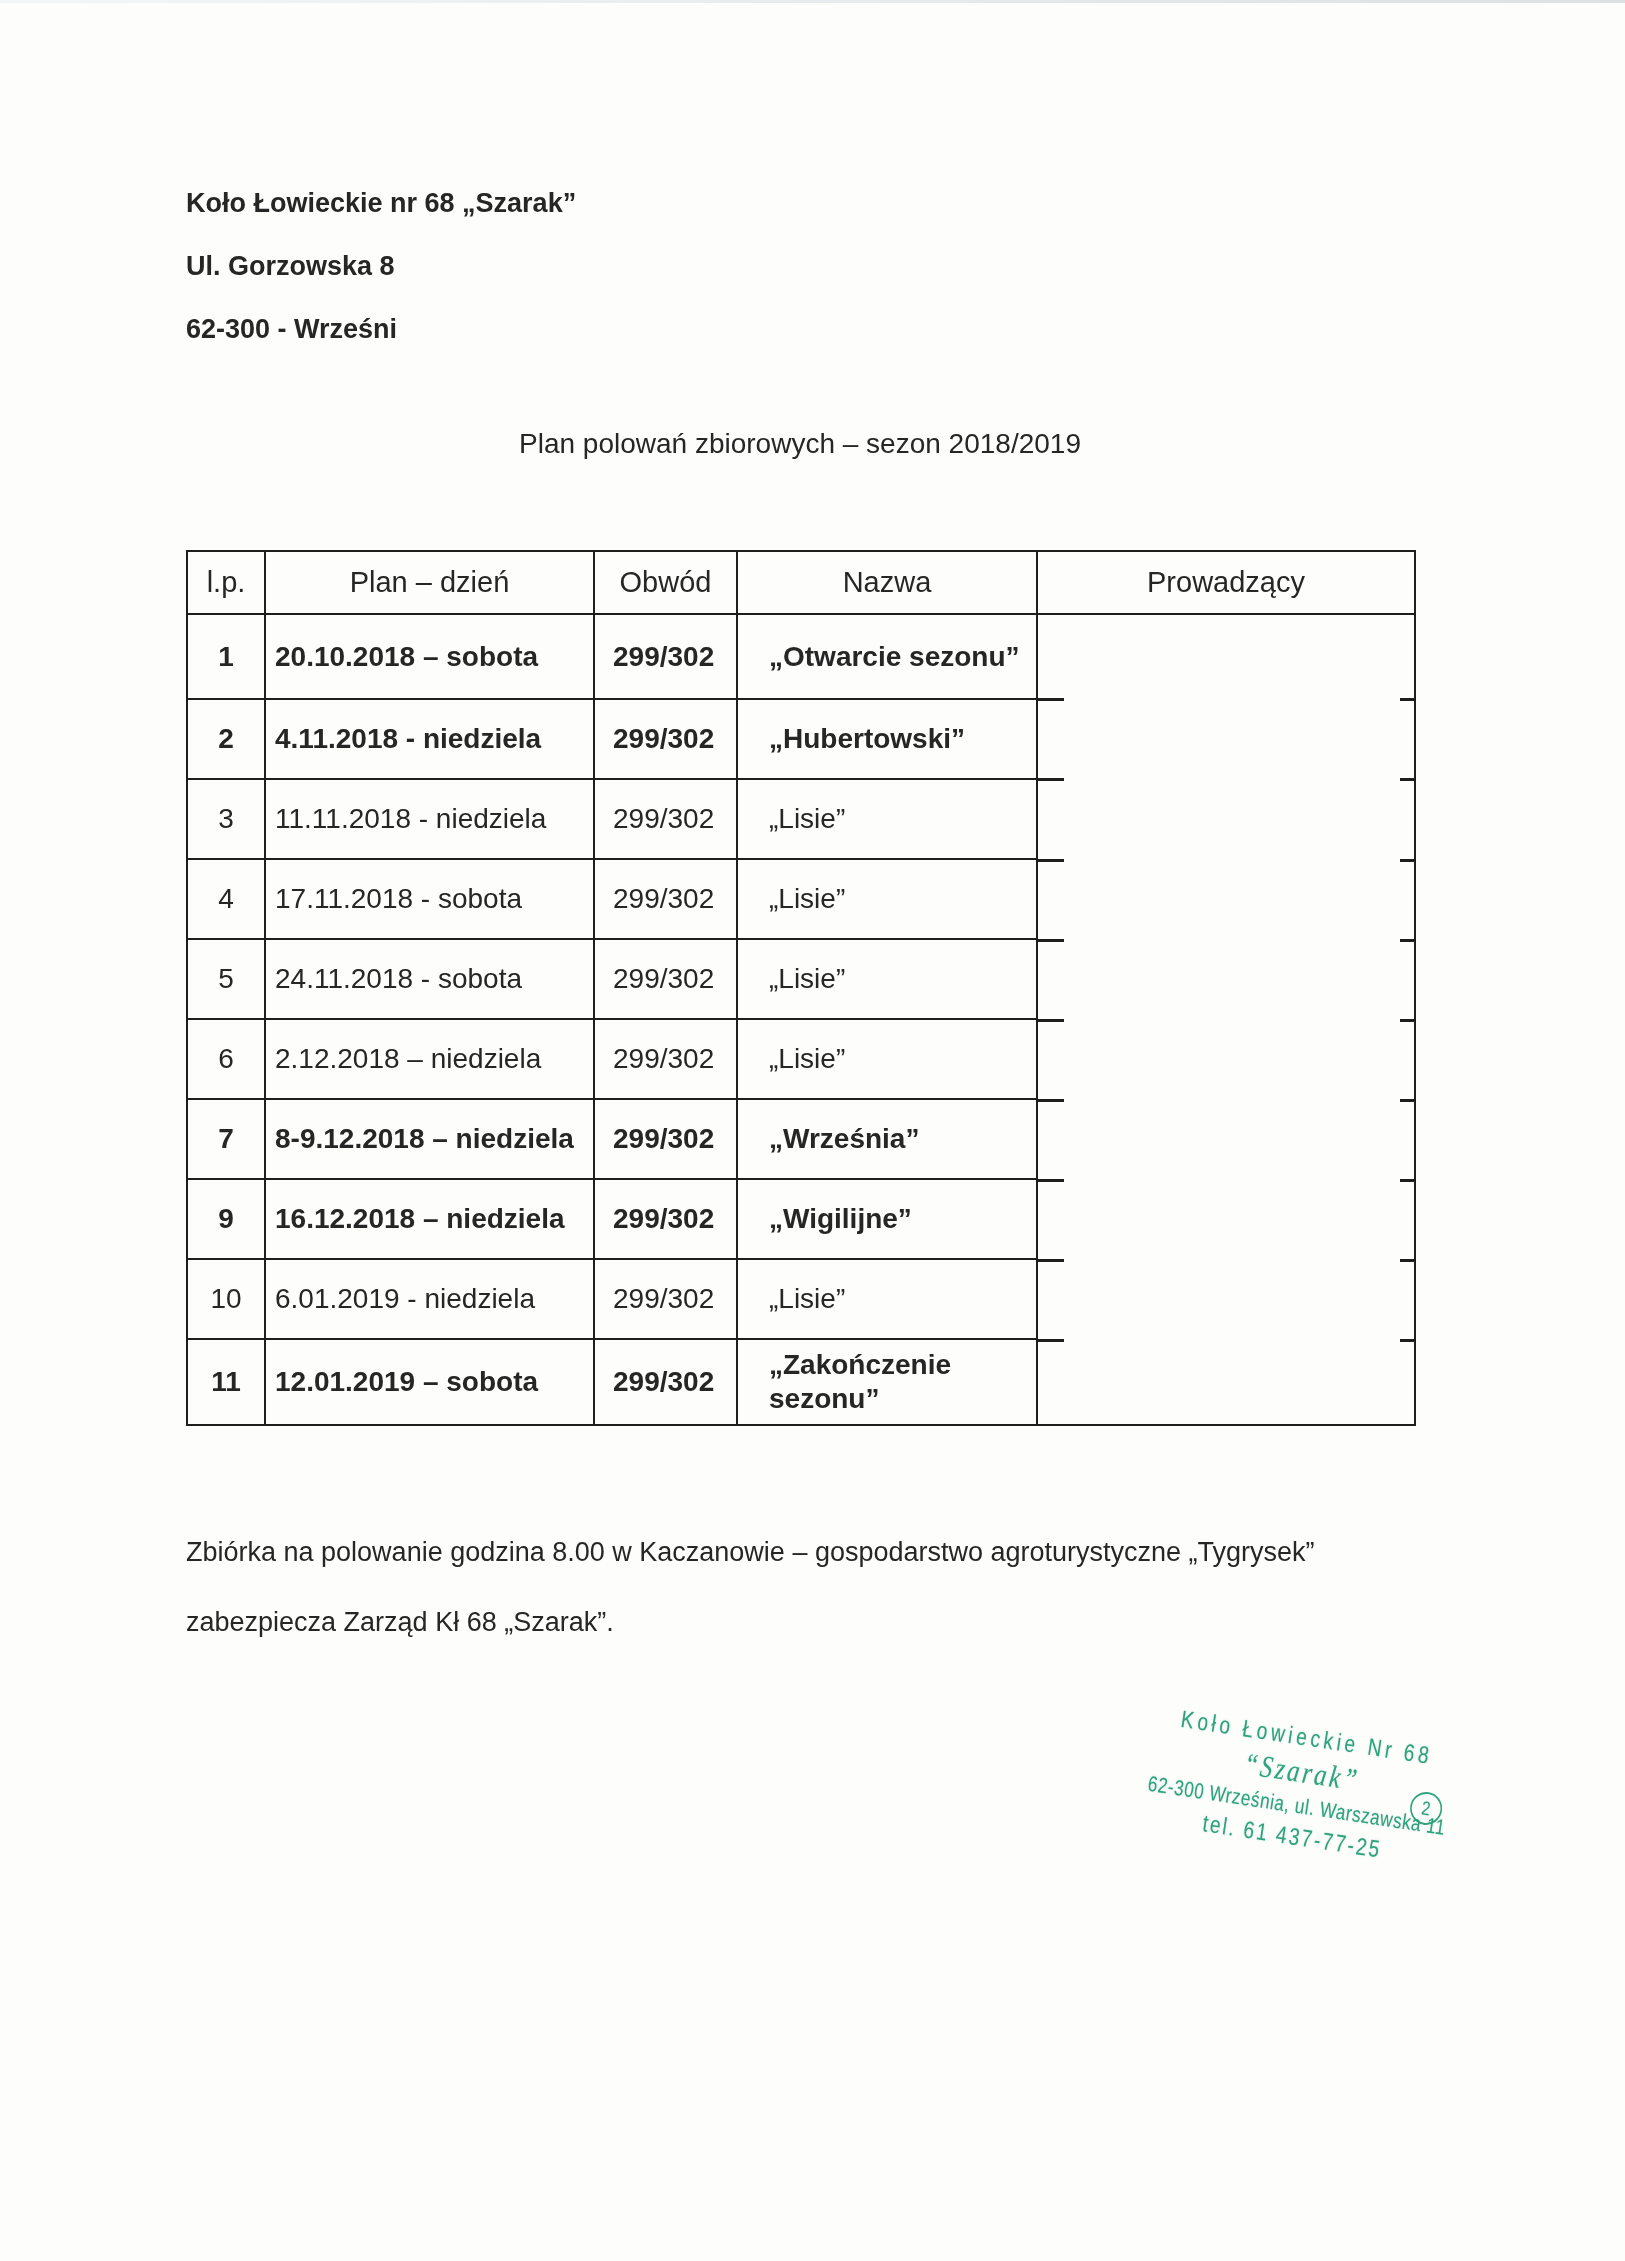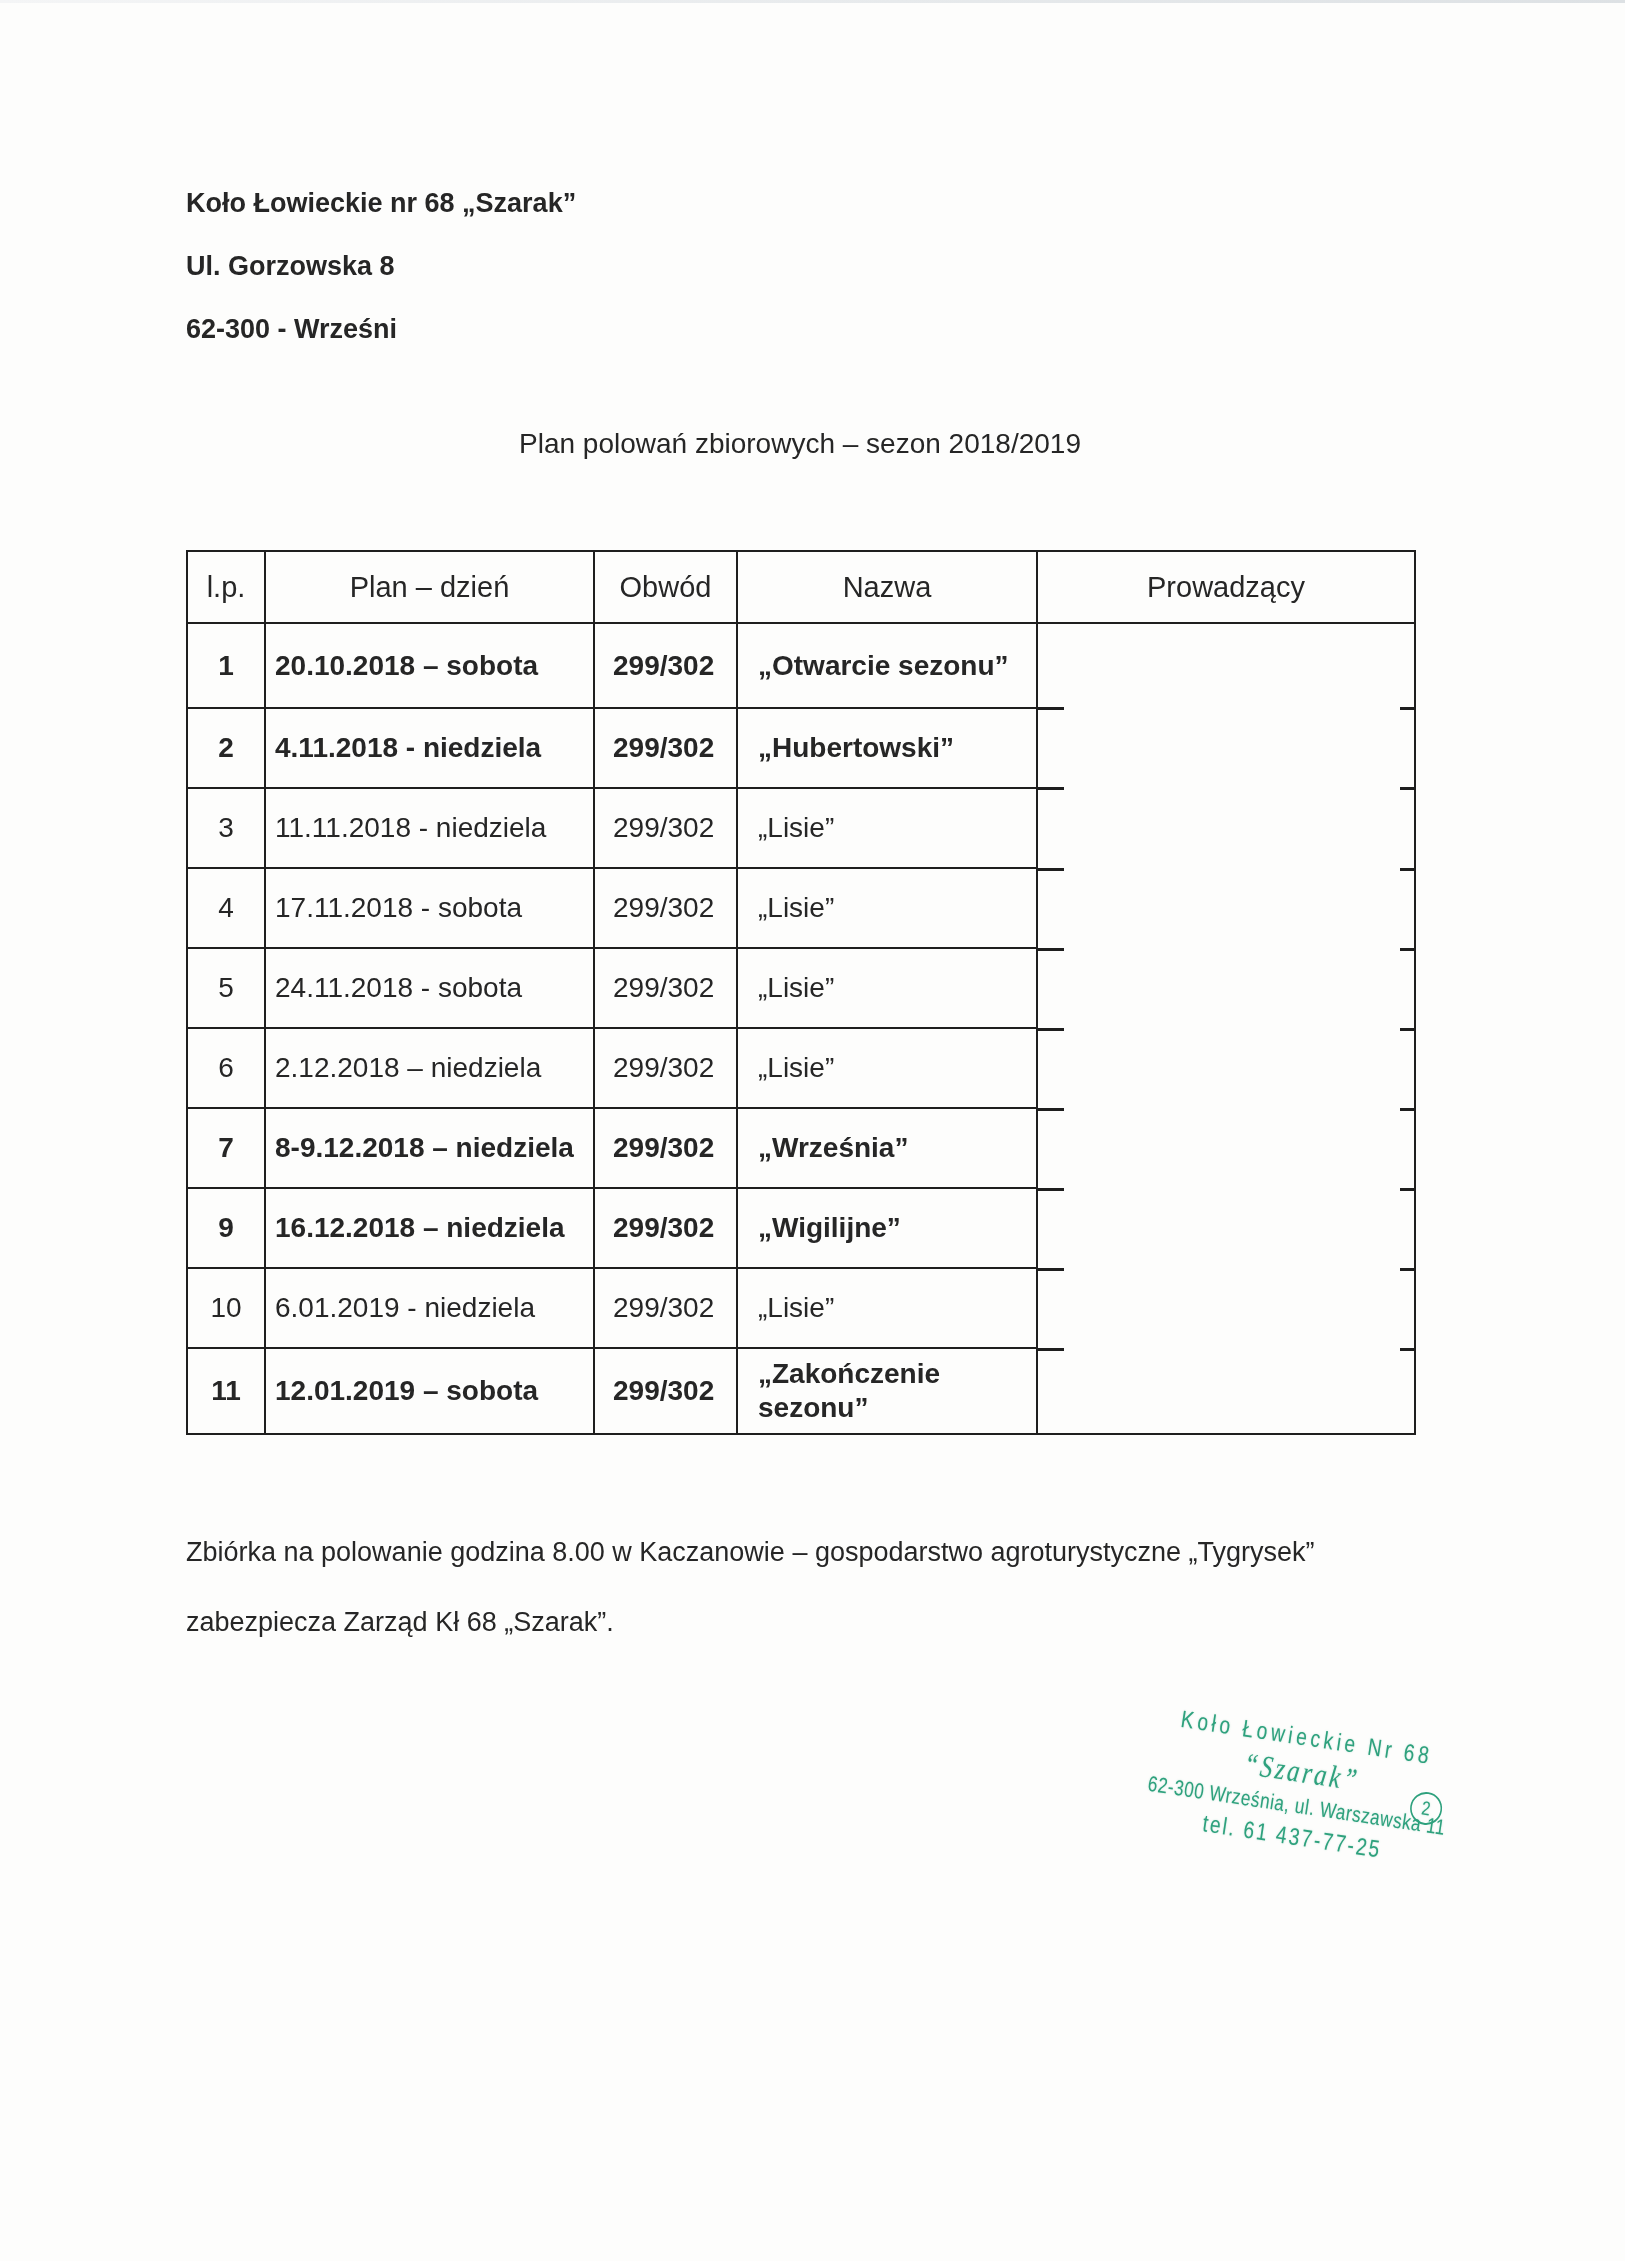--- a/index.html
+++ b/index.html
@@ -17,27 +17,27 @@
   }
   .sender { position:absolute; left:186px; top:190px; font-size:27px; line-height:1;font-weight:bold; }
   .sender div { margin-bottom:36px; }
   .doc-title {
     position:absolute; left:186px; top:430px; width:1228px;
     text-align:center; font-size:28px; line-height:1;
   }
   .table-wrap { position:absolute; left:186px; top:550px; }
   table { border-collapse:collapse; table-layout:fixed; width:1228px; }
   th, td { border:2.6px solid #1e1e1e; padding:0; }
-  thead tr { height:72px; }
+  thead tr { height:63px; }
   th { font-weight:400; font-size:29px; }
   tbody td { font-size:28px; vertical-align:middle; }
   td.c-lp { text-align:center; }
   td.c-date { padding-left:9px; }
   td.c-district { padding-left:18px; }
-  td.c-name { padding-left:20px; line-height:34px; }
+  td.c-name { padding-left:31px; line-height:34px; }
   tr.bold td { font-weight:700; }
   tr.last td.c-name { padding-right:98px; }
   td.c-leader { position:relative; }
   .tick { position:absolute; height:2.6px; background:#1e1e1e; }
   .tick-l { left:0; width:26px; }
   .tick-r { right:0; width:14.3px; }
   .notes { position:absolute; left:186px; top:1511px; width:1267px; font-size:27px; line-height:1;margin-top:28px; }
   .notes .n1 { margin-bottom:33px; }
   .notes .n2 div { line-height:46px; }
   .stamp {

